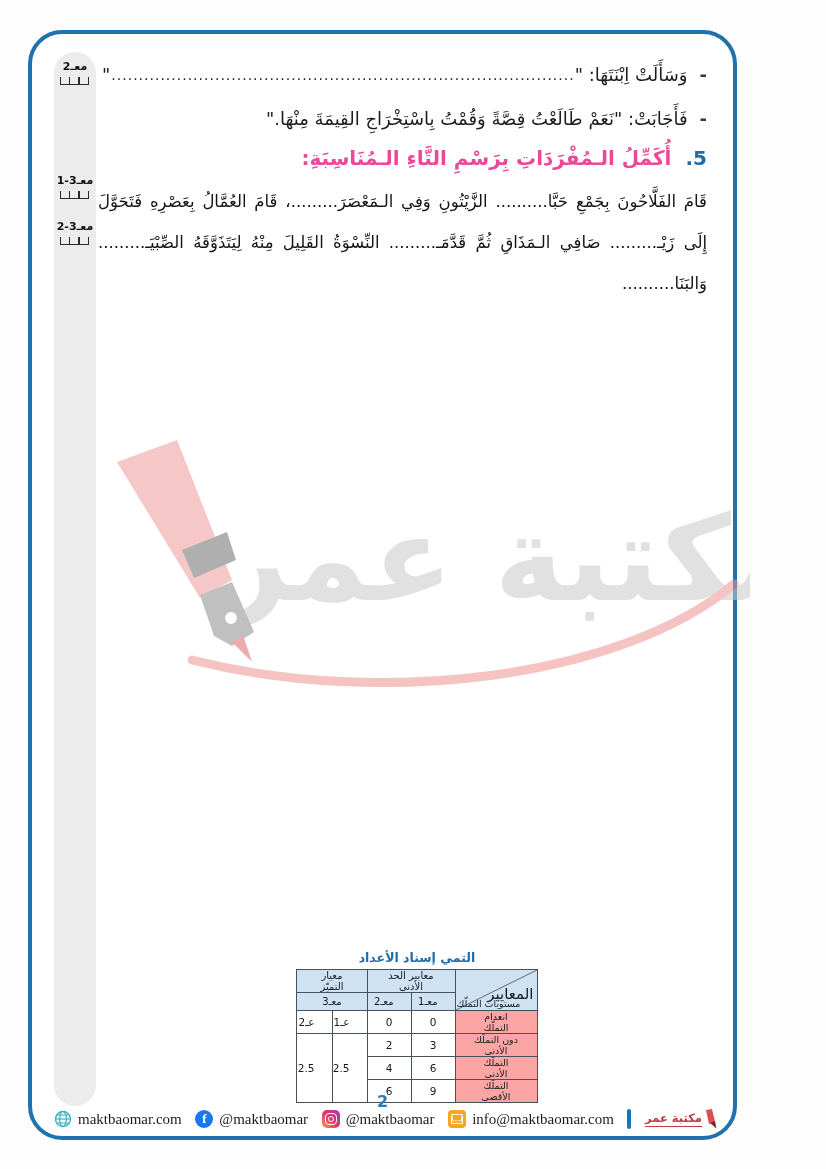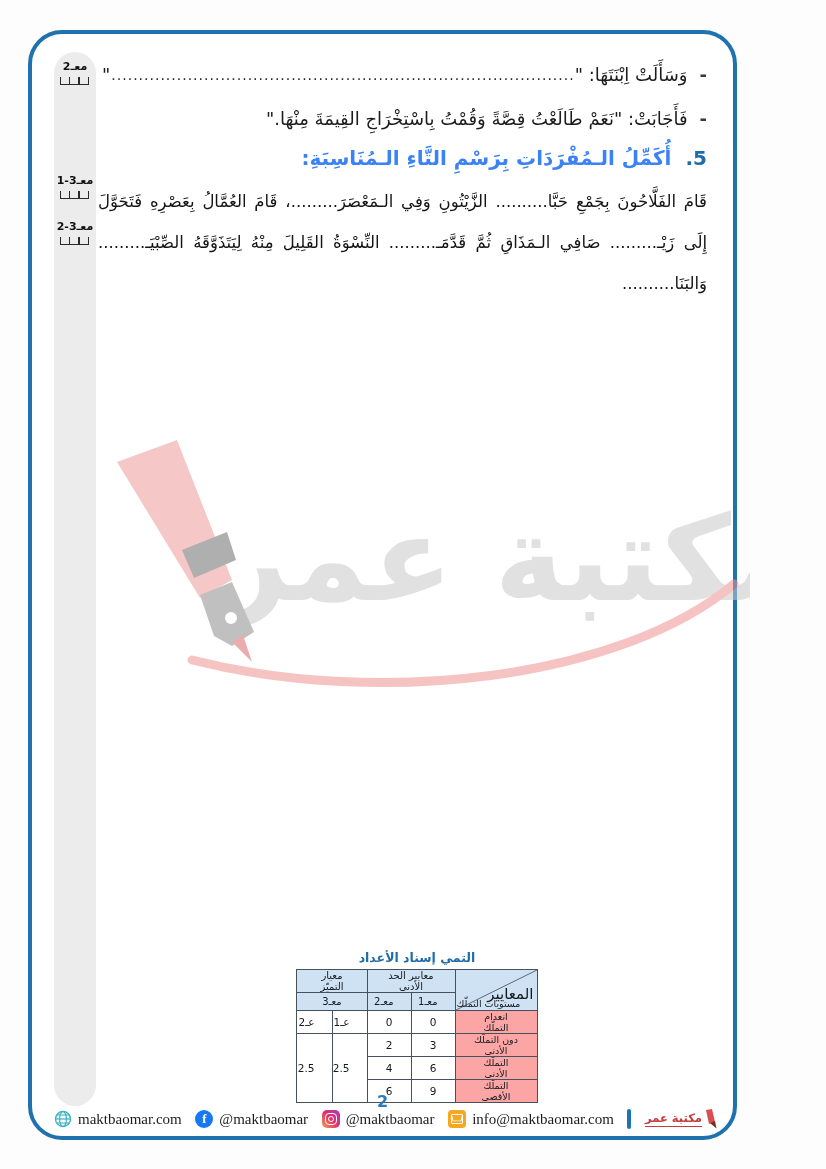--- a/index.html
+++ b/index.html
@@ -15,21 +15,21 @@
   .tally span{flex:1;border:1.2px solid #2a2a2a;border-top:none;margin-left:-1.2px;}
   
   .content{position:absolute;right:26px;left:66px;top:0;direction:rtl;color:#1c1c1c;z-index:2;}
   .dlg-line{position:absolute;right:0;left:4px;display:flex;align-items:flex-end;
             font-size:18px;line-height:30px;}
   .dlg-dash{margin-left:12px;color:#3a3a3a;font-weight:bold;}
   .dlg-dots{flex:1;overflow:hidden;white-space:nowrap;letter-spacing:1px;color:#222;font-size:14px;}
   .heading{position:absolute;right:0;display:flex;align-items:baseline;gap:14px;
            font-weight:bold;font-size:20px;}
   .heading .num{color:#1d6dab;}
-  .heading .ttl{color:#3b82f6;}
+  .heading .ttl{color:#ec4899;}
   .exercise-body{position:absolute;right:0;left:0;font-size:16.5px;line-height:41px;
                  text-align:justify;color:#141414;}
   
   .watermark{position:absolute;left:50px;top:398px;z-index:0;opacity:.55;pointer-events:none;}
   
   .table-wrap{position:absolute;left:262px;top:916px;width:246px;z-index:2;}
   .table-title{text-align:center;color:#1d6dab;font-weight:bold;font-size:12.5px;
                direction:rtl;margin-bottom:4px;}
   table.score{direction:rtl;border-collapse:collapse;width:240px;table-layout:fixed;
               font-size:10px;color:#15191e;margin:0 auto;}

